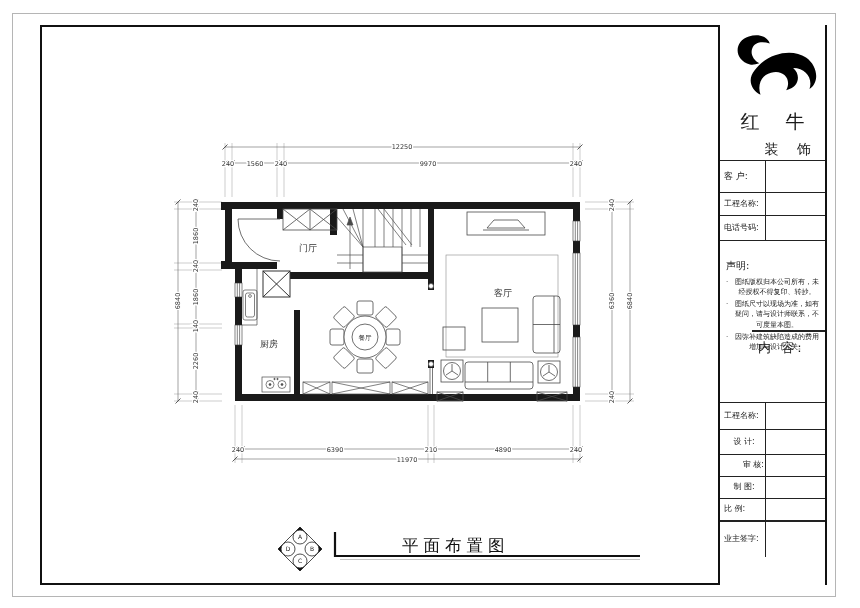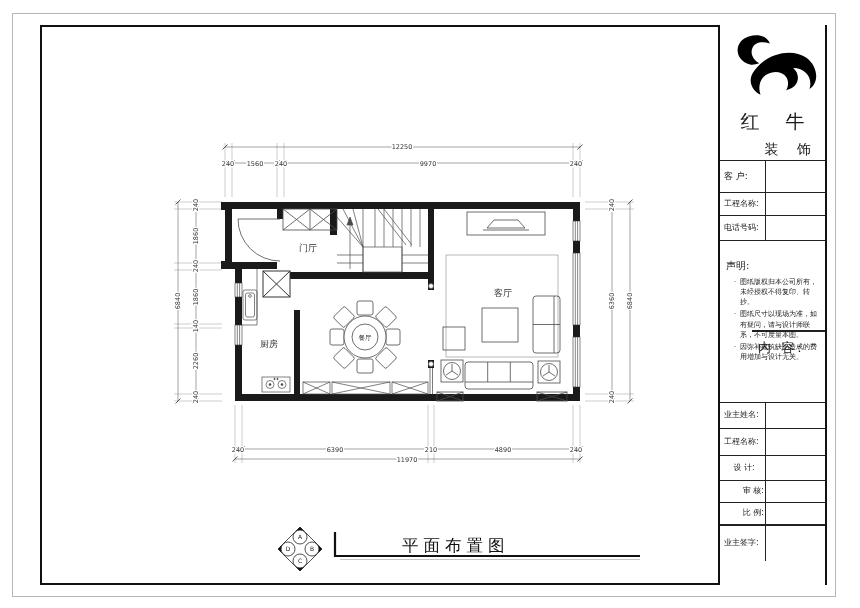--- a/index.html
+++ b/index.html
@@ -14,21 +14,21 @@
   .tb-row{display:flex;border-top:1px solid #222;box-sizing:border-box;align-items:center;}
   .tb-label{width:40px;min-width:40px;padding:2px 1px 2px 4px;font-size:8px;letter-spacing:0;line-height:1.1;}
   .tb-value{flex:1;align-self:stretch;border-left:1px solid #222;}
   .tb-logo{height:135px;position:relative;}
   .brand-top{position:absolute;left:0;right:0;top:84px;text-align:center;
              font-family:"DejaVu Serif","Liberation Serif",serif;font-size:19px;letter-spacing:10px;text-indent:10px;}
   .brand-bottom{position:absolute;right:7px;top:108px;font-family:"DejaVu Serif","Liberation Serif",serif;
                 font-size:14px;letter-spacing:7px;margin-top:8px;}
   .tb-statement{padding:4px 3px 2px 6px;box-sizing:border-box;}
   .tb-statement .head{font-size:10px;margin:14px 0 4px 0;}
-  .tb-statement .item{font-size:7px;line-height:1.45;margin:0 0 2px 8px;position:relative;padding-left:6px;}
+  .tb-statement .item{font-size:7px;line-height:1.45;margin:0 0 2px 0;position:relative;padding-left:6px;text-align:center;}
   .tb-statement .item::before{content:"·";position:absolute;left:0;top:0;}
   .tb-content{font-size:13px;letter-spacing:3px;padding:7px 0 0 6px;box-sizing:border-box;margin-left:32px;}
 </style>
 </head>
 <body>
 
 <div class="sheet">
   <div class="outer-border"></div>
   <div class="inner-border"></div>
 
@@ -357,38 +357,38 @@
 
     <div class="tb-row tb-statement" style="height:90px;display:block">
       <div class="head">声明:</div>
       <div class="item">图纸版权归本公司所有，未经授权不得复印、转抄。</div>
       <div class="item">图纸尺寸以现场为准，如有疑问，请与设计师联系，不可度量本图。</div>
       <div class="item">因弥补建筑缺陷造成的费用增加与设计无关。</div>
     </div>
 
     <div class="tb-row tb-content" style="height:72px;display:block;border-top-width:2px">内 容:</div>
 
-    <div class="tb-row" style="height:26px">
-      <div class="tb-label">业主姓名:</div>
-      <div class="tb-value"></div>
-    </div>
     <div class="tb-row" style="height:27px">
       <div class="tb-label">工程名称:</div>
       <div class="tb-value"></div>
     </div>
     <div class="tb-row" style="height:25px">
       <div class="tb-label" style="text-align:center">设 计:</div>
       <div class="tb-value"></div>
     </div>
     <div class="tb-row" style="height:22px">
       <div class="tb-label" style="text-align:right">审 核:</div>
       <div class="tb-value"></div>
     </div>
     <div class="tb-row" style="height:22px">
-      <div class="tb-label" style="text-align:right">比 例:</div>
+      <div class="tb-label" style="text-align:center">制 图:</div>
+      <div class="tb-value"></div>
+    </div>
+    <div class="tb-row" style="height:22px">
+      <div class="tb-label" style="text-align:left">比 例:</div>
       <div class="tb-value"></div>
     </div>
     <div class="tb-row" style="height:37px;border-top-width:2px">
       <div class="tb-label">业主签字:</div>
       <div class="tb-value"></div>
     </div>
   </div>
 </div>
 
 </body></html>

